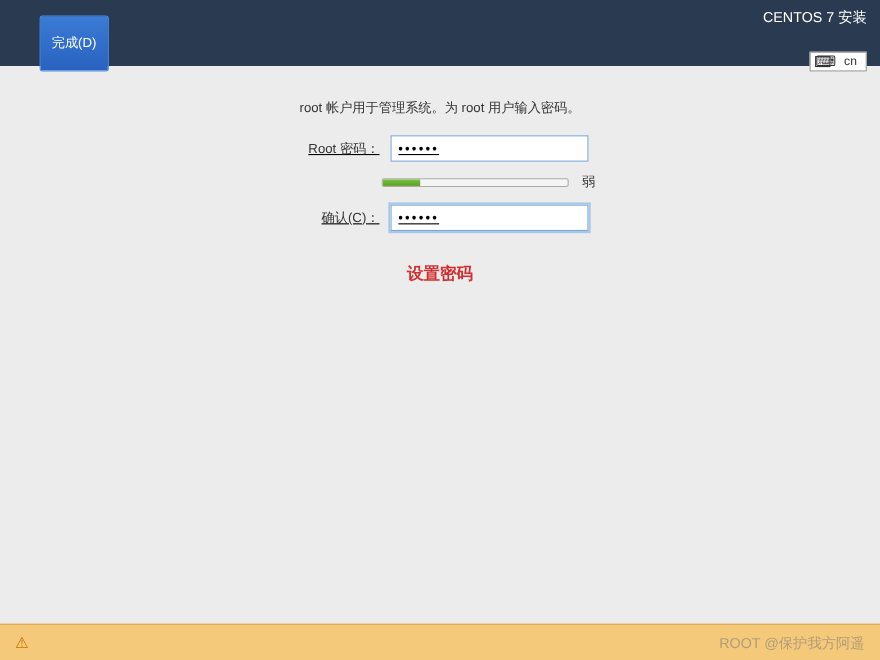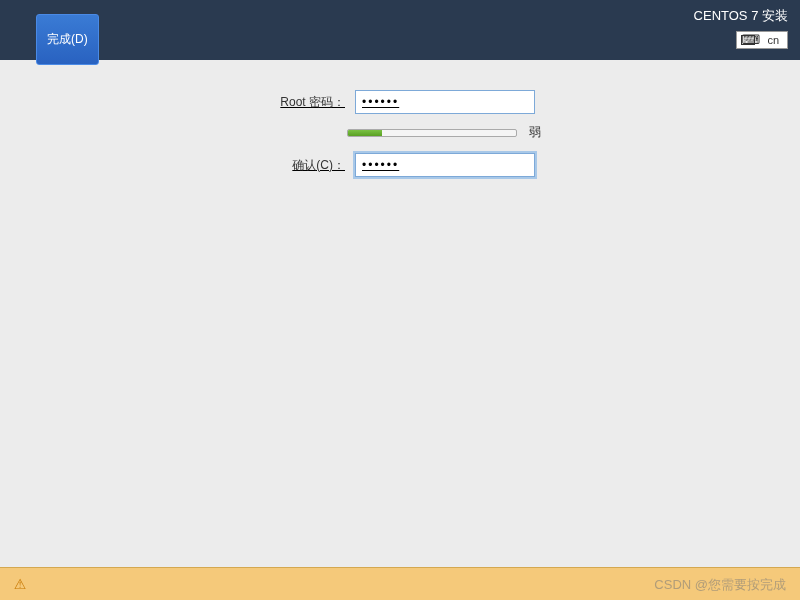--- a/index.html
+++ b/index.html
@@ -46,20 +46,21 @@
     }
     .keyboard-indicator {
       display: inline-flex;
       align-items: center;
       background: white;
       color: #333;
       border: 1px solid #999;
       padding: 2px 8px 2px 4px;
       font-size: 11px;
       gap: 12px;
+      margin-top: 16px;
     }
     .keyboard-icon {
       display: inline-block;
       width: 14px;
       height: 10px;
       border: 1px solid #333;
       position: relative;
     }
     .keyboard-icon::before {
       content: "⌨";
@@ -180,38 +181,40 @@
   <div class="header-right">
     <div class="installer-title">CENTOS 7 安装</div>
     <div class="keyboard-indicator">
       <span class="keyboard-icon"></span>
       <span>cn</span>
     </div>
   </div>
 </div>
 
 <div class="content">
+  <div class="description">root 帐户用于管理系统。为 root 用户输入密码。</div>
 
   <div class="form-row">
     <div class="form-label">Root 密码：</div>
     <input type="text" class="password-input no-focus" value="••••••" style="">
   </div>
 
   <div class="strength-row">
     <div class="strength-spacer"></div>
     <div class="strength-bar">
       <div class="strength-fill" style="width: 20%;"></div>
     </div>
     <div class="strength-label">弱</div>
   </div>
 
   <div class="form-row">
     <div class="form-label">确认(C)：</div>
     <input type="text" class="password-input" value="••••••" style="">
   </div>
 
+  <div class="set-password-text">设置密码</div>
 </div>
 
 <div class="warning-bar">
   <span class="warning-icon">⚠</span>
 </div>
 
-<div class="watermark">CSDN @您需要按完成</div>
+<div class="watermark">ROOT @保护我方阿遥</div>
 
 </body></html>

